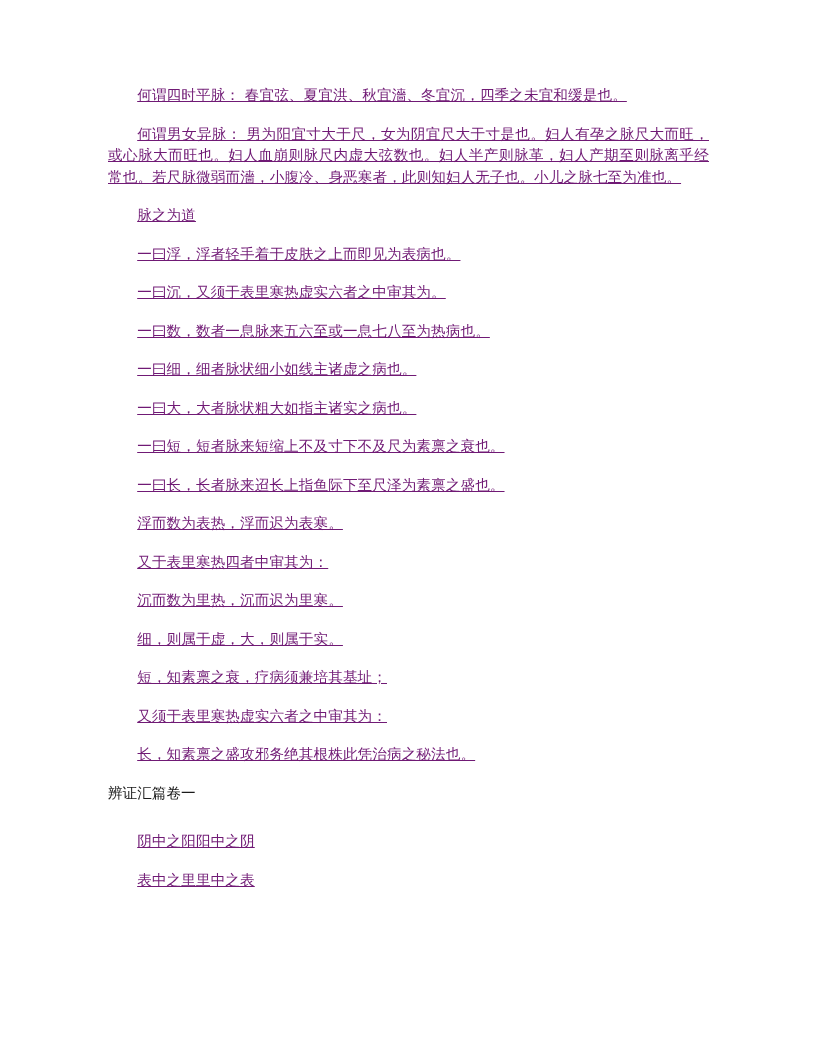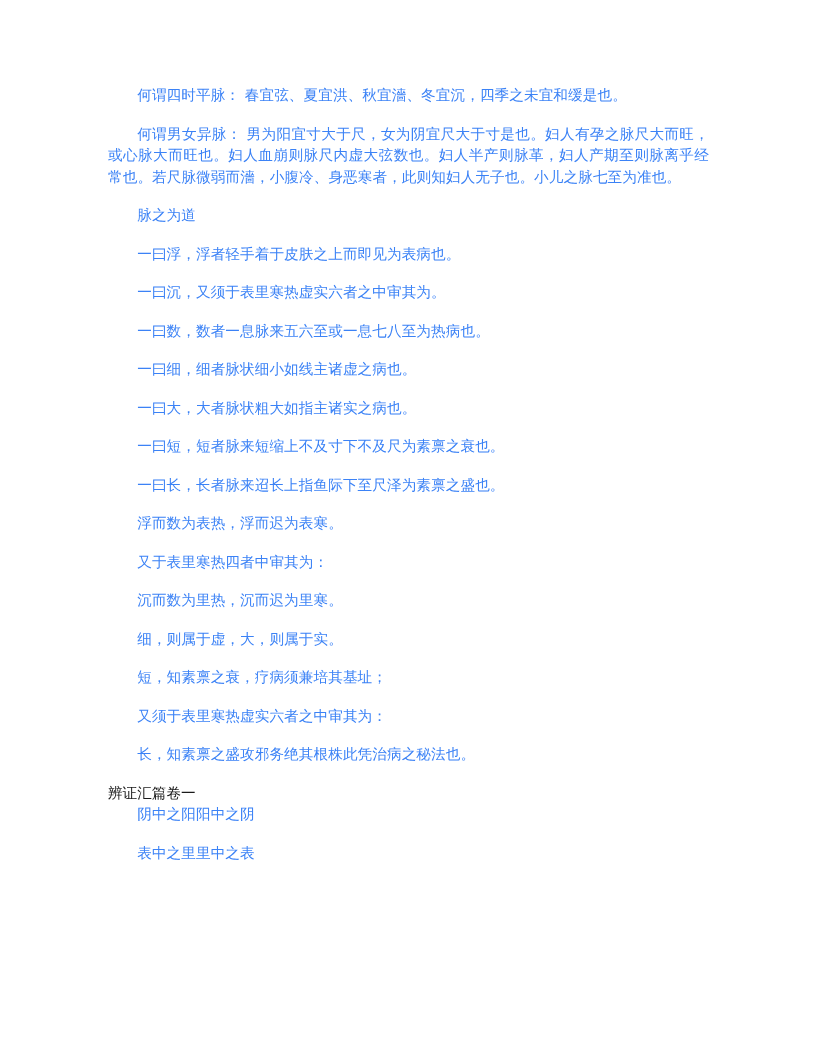--- a/index.html
+++ b/index.html
@@ -29,21 +29,22 @@
     width: 601px;
   }
   p.para {
     margin: 0 0 0 0;
     padding: 0;
     font-size: 14.6px;
     line-height: 21.5px;
     text-align: justify;
     text-justify: inter-ideograph;
     letter-spacing: 0.1px;
-    color: #3b82f6;
+    color: #701a75;
+    text-decoration: underline;
   }
   
   .slot {
     margin-bottom: 17px;
   }
   .indent {
     text-indent: 2em;
   }
   .noindent {
     text-indent: 0;
@@ -51,21 +52,21 @@
   p.heading {
     margin: 0;
     padding: 0;
     font-size: 14.6px;
     line-height: 21.5px;
     text-indent: 0;
     color: #1a1a1a;
   }
   .heading-slot {
     margin-top: 13px;
-    margin-bottom: 0;
+    margin-bottom: 27px;
   }
 </style>
 </head>
 <body>
 
 <div class="page">
   <div class="content" id="content-root">
       <div class="slot">
         <p class="para indent">何谓四时平脉： 春宜弦、夏宜洪、秋宜濇、冬宜沉，四季之未宜和缓是也。</p>
       </div>

